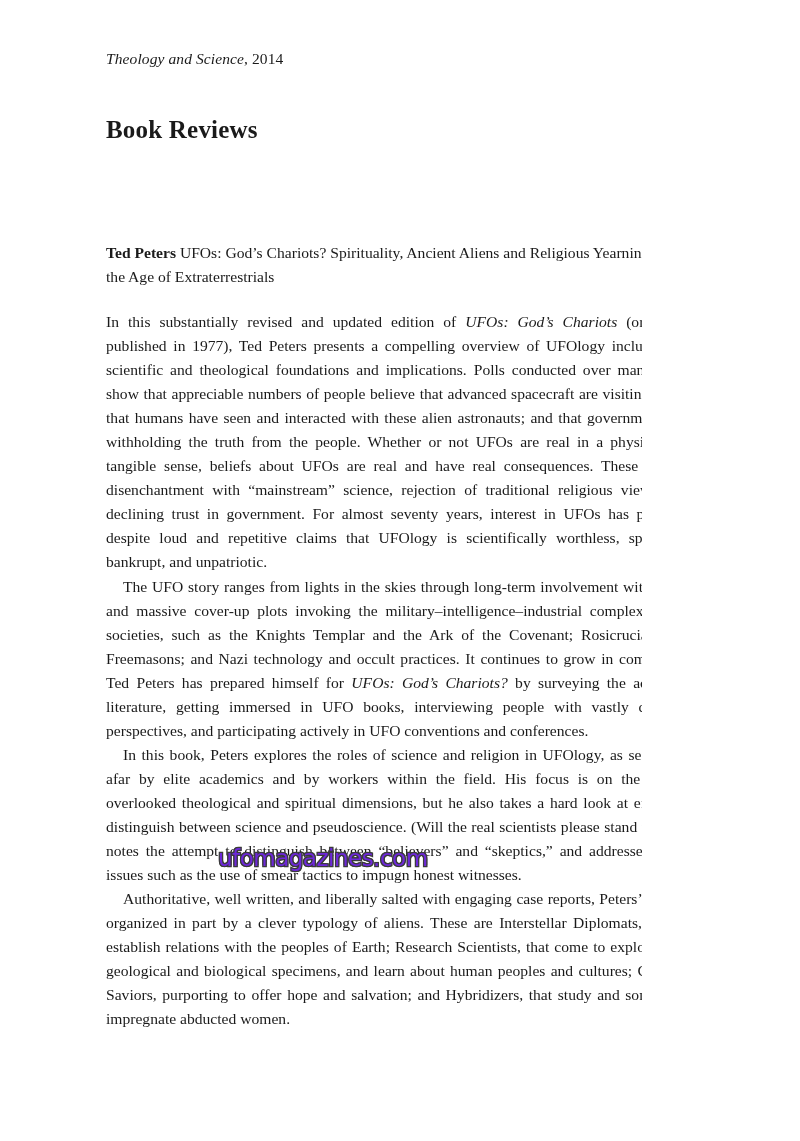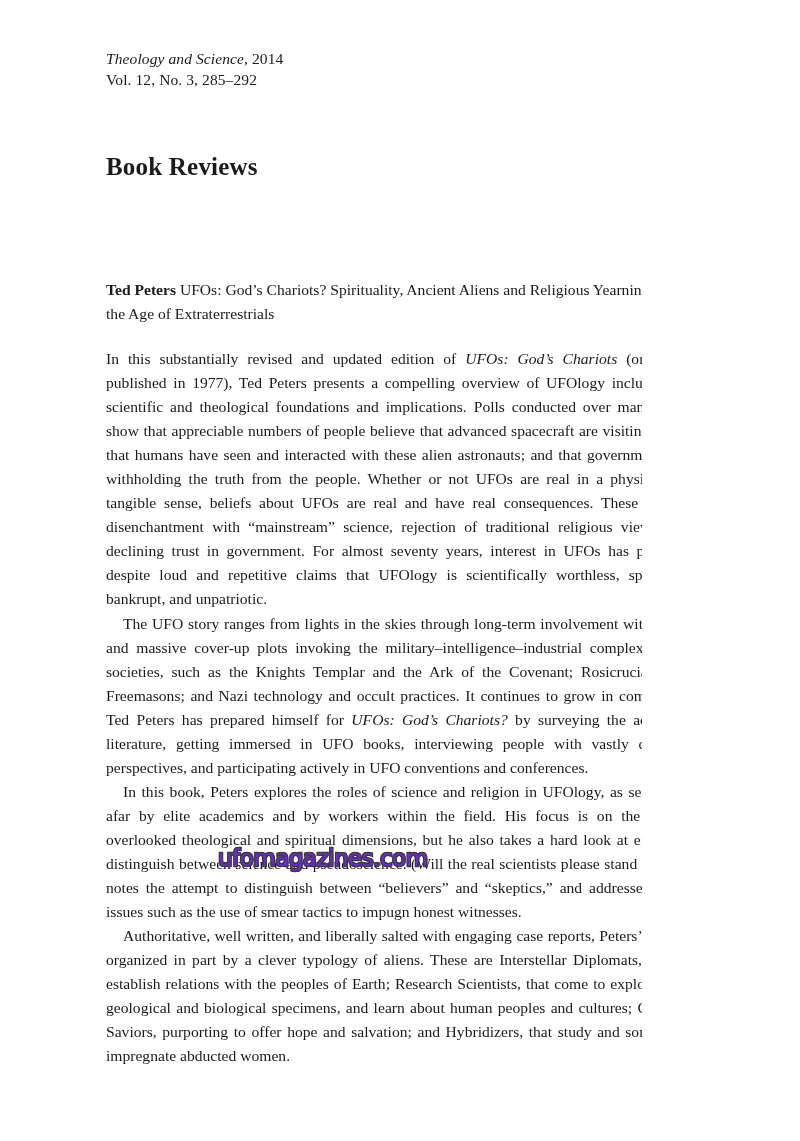--- a/index.html
+++ b/index.html
@@ -39,21 +39,21 @@
     font-size: 15.5px;
     line-height: 21px;
     letter-spacing: 0.1px;
   }
 
   
   .section-title {
     font-size: 25px;
     font-weight: bold;
     line-height: 30px;
-    margin-top: 62px;
+    margin-top: 46px;
     letter-spacing: 0.2px;
   }
 
   
   .citation {
     margin-top: 96px;
     font-size: 15.6px;
     line-height: 23.5px;
   }
   .citation .author {
@@ -107,21 +107,20 @@
 </style>
 </head>
 <body>
 
 <div class="page">
 
   <div class="content">
 
     <div class="journal-line"><span class="jtitle">Theology and Science</span><span>, 2014</span></div>
 
-    <div class="volume-line">Vol. 12, No. 3, 285–292</div>
 
     <h1 class="section-title">Book Reviews</h1>
 
     <div class="citation">
       <span class="author">Ted Peters</span><span> </span><span class="booktitle">UFOs: God’s Chariots? Spirituality, Ancient Aliens and Religious Yearnings in the Age of Extraterrestrials</span>
     </div>
 
     <div class="body-block">
 
       <p class="para"><span>In this substantially revised and updated edition of </span><i>UFOs: God’s Chariots</i><span> (originally published in 1977), Ted Peters presents a compelling overview of UFOlogy including its scientific and theological foundations and implications. Polls conducted over many years show that appreciable numbers of people believe that advanced spacecraft are visiting Earth; that humans have seen and interacted with these alien astronauts; and that governments are withholding the truth from the people. Whether or not UFOs are real in a physical and tangible sense, beliefs about UFOs are real and have real consequences. These include disenchantment with “mainstream” science, rejection of traditional religious views, and declining trust in government. For almost seventy years, interest in UFOs has persisted despite loud and repetitive claims that UFOlogy is scientifically worthless, spiritually bankrupt, and unpatriotic.</span></p>

